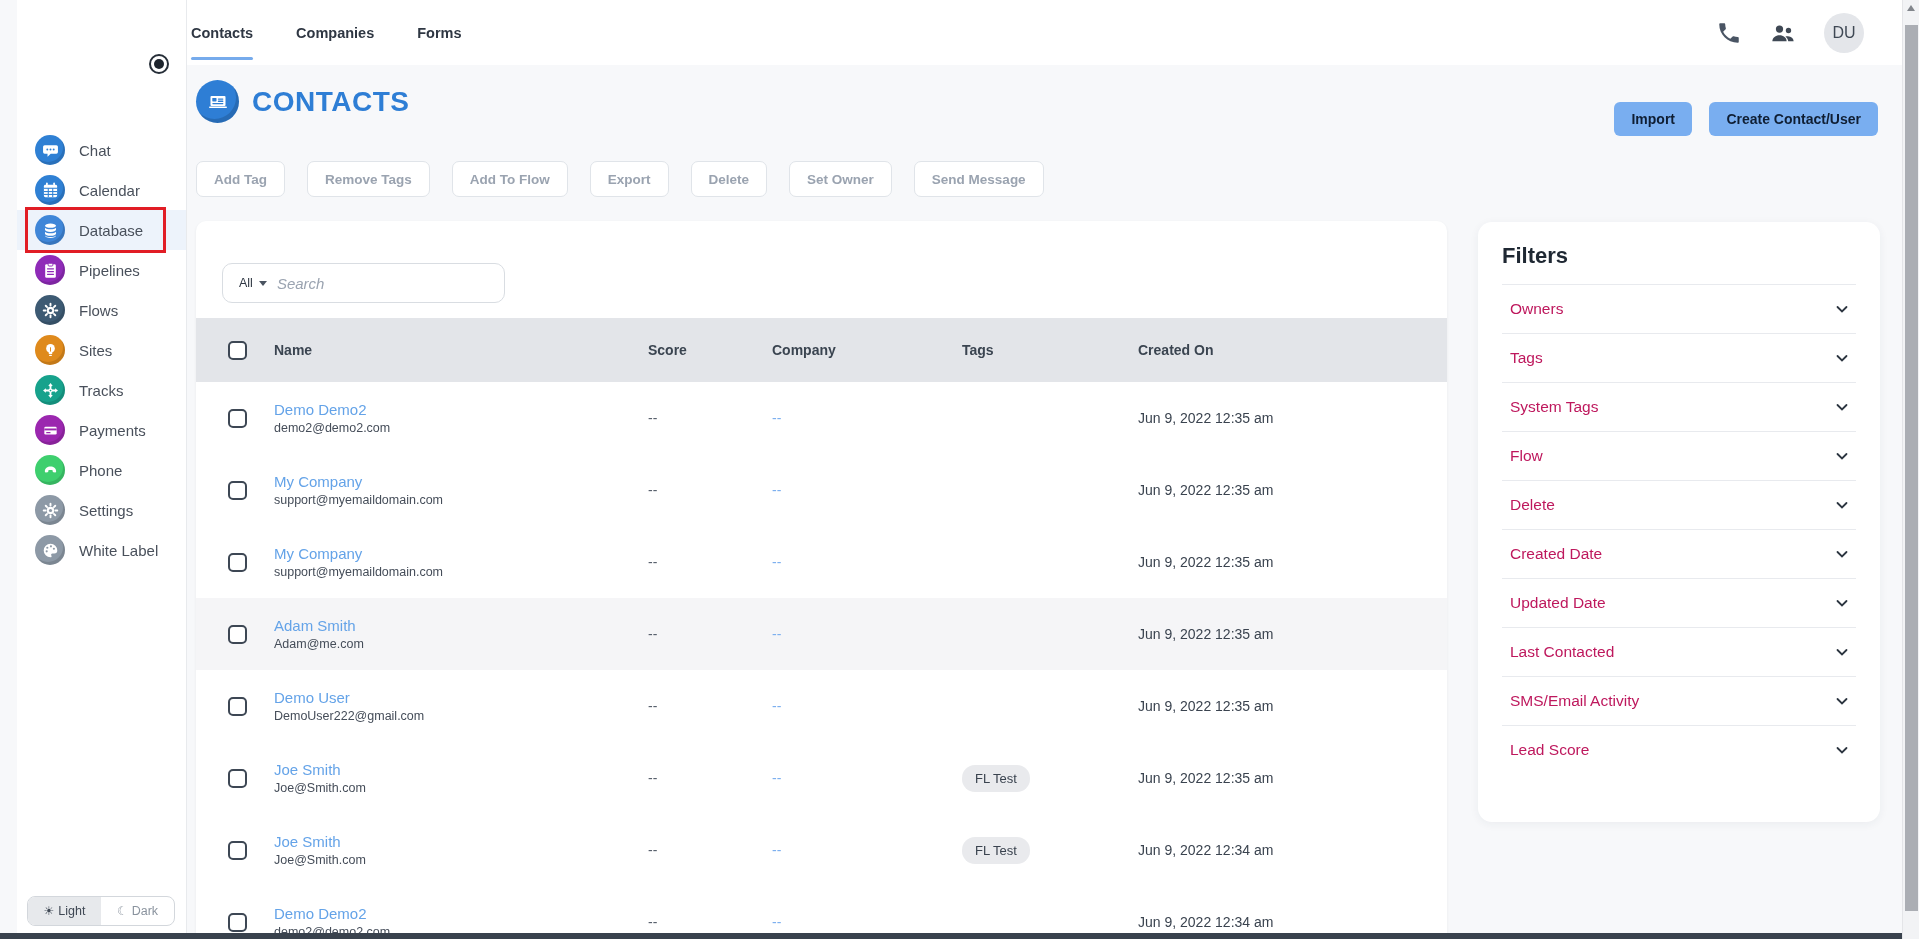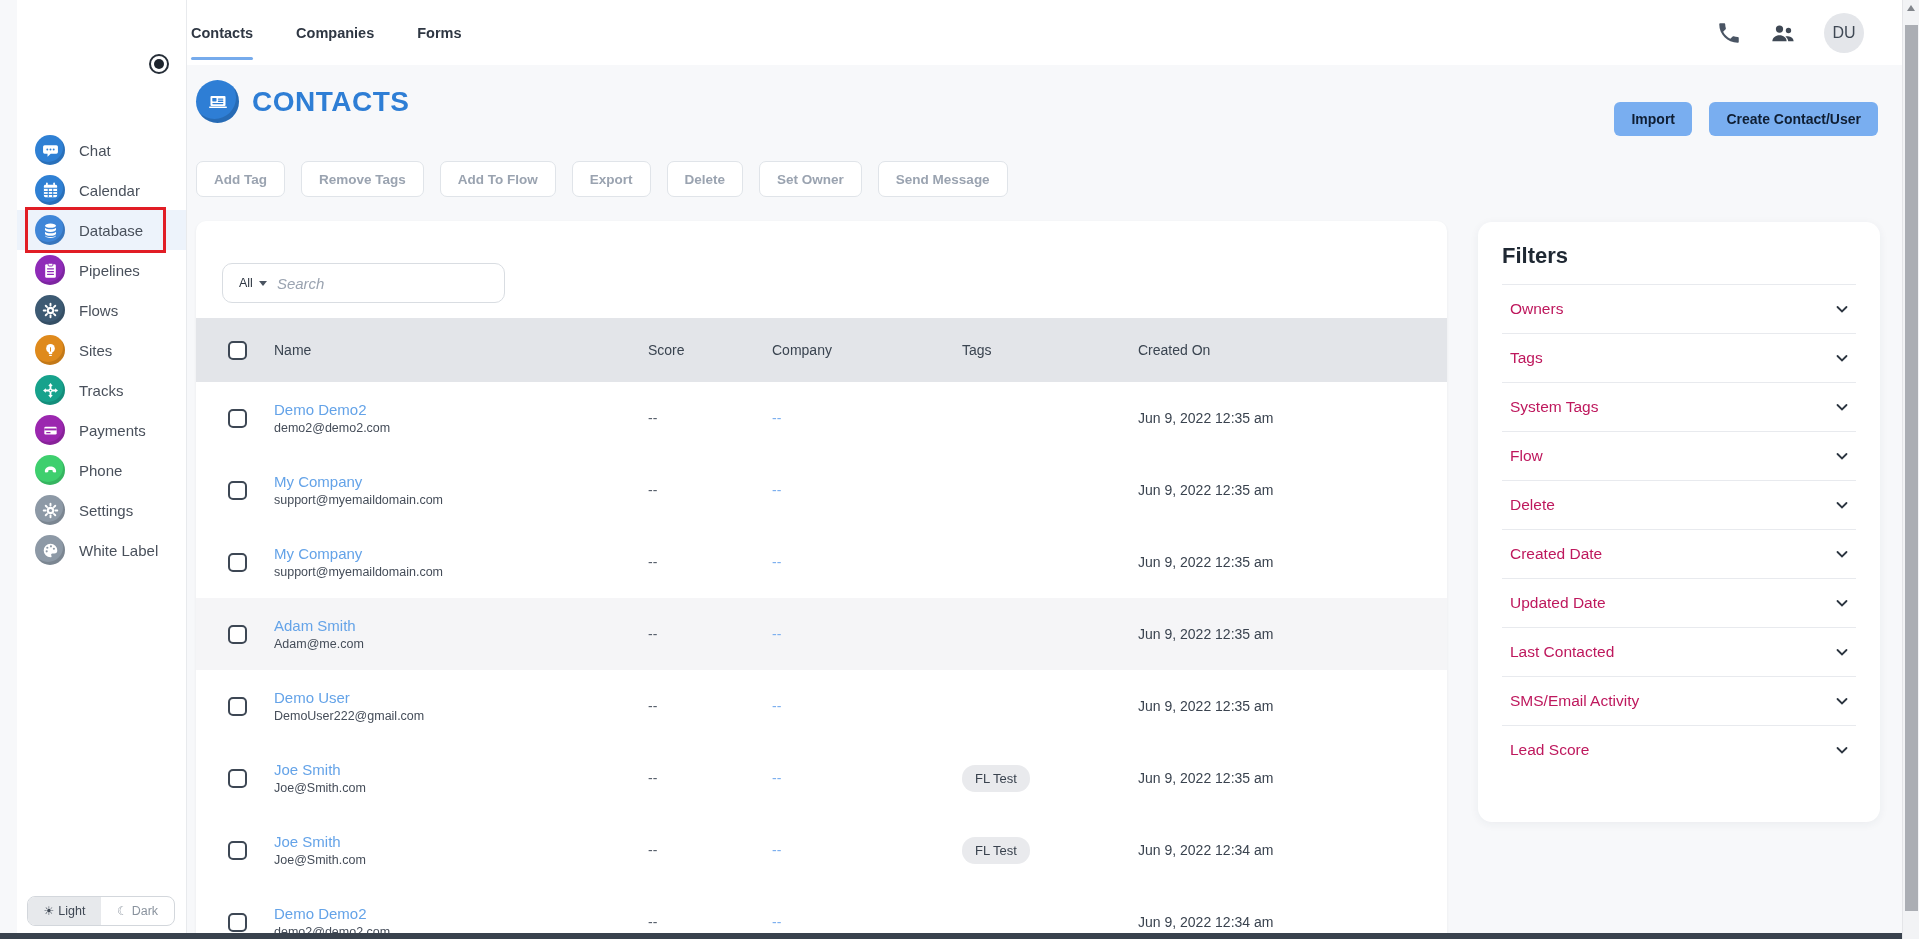--- a/index.html
+++ b/index.html
@@ -38,34 +38,34 @@
   
   .page-header { position:absolute; top:80px; left:25px; right:0; height:46px; }
   .page-icon { position:absolute; left:0; top:0; width:43px; height:43px; border-radius:50%; background:#2e7ed5; display:flex; align-items:center; justify-content:center; box-shadow:inset -3px -4px 0 rgba(0,0,0,.15); }
   .page-icon svg { width:24px; height:24px; }
   .page-title { position:absolute; left:56px; top:6px; font-size:28px; font-weight:bold; color:#2e7ed5; letter-spacing:.5px; }
   .btn-blue { position:absolute; top:22px; height:34px; background:#79aef0; border:none; border-radius:6px; color:#0f1e33; font-weight:bold; font-size:14px; padding:0 17px; cursor:pointer; font-family:inherit; }
   .btn-import { right:210px; }
   .btn-create { right:24px; }
 
   
-  .bulk-actions { position:absolute; top:161px; left:25px; display:flex; gap:16px; }
+  .bulk-actions { position:absolute; top:161px; left:25px; display:flex; gap:22px; }
   .bulk-btn { height:36px; padding:0 17px; background:#fff; border:1px solid #e0e4e9; border-radius:7px; color:#9aa3b0; font-size:13.5px; font-weight:bold; cursor:pointer; font-family:inherit; }
 
   
   .table-card { position:absolute; left:25px; top:221px; width:1251px; height:718px; background:#fff; border-radius:10px 10px 0 0; box-shadow:0 1px 3px rgba(40,50,60,.07); overflow:hidden; }
   .search-row { padding:19px 0 0 26px; }
   .search-box { display:flex; align-items:center; width:283px; height:40px; border:1px solid #d9dde2; border-radius:10px; background:#fff;margin-top:23px; }
   .all-dd { display:flex; align-items:center; gap:6px; padding:0 10px 0 16px; font-size:12.5px; color:#2f3743; cursor:pointer; }
   .caret-down { width:0; height:0; border-left:4px solid transparent; border-right:4px solid transparent; border-top:5px solid #4a5360; }
   .search-input { border:none; outline:none; font-size:15px; color:#2f3743; width:180px; font-family:inherit; background:transparent;font-style:italic; }
   .search-input::placeholder { color:#9aa3b0; }
 
   .grid-cols { display:grid; grid-template-columns:46px 374px 124px 190px 176px 1fr; align-items:center; padding-left:32px; }
-  .thead { margin-top:15px; height:64px; background:#e3e5e9; font-size:14px; font-weight:normal; color:#3a4450; }
+  .thead { margin-top:15px; height:64px; background:#e3e5e9; font-size:14px; font-weight:bold; color:#3a4450; }
   .checkbox { width:19px; height:19px; border:2px solid #3d4754; border-radius:5px; background:#fff; cursor:pointer; }
   .trow { height:72px; }
   .trow.shaded { background:#f5f5f7; }
   .cell-name .name-link { font-size:15px; color:#64a3e8; cursor:pointer; }
   .cell-name .email { font-size:12.5px; color:#454d59; margin-top:3px; }
   .cell-score { font-size:14px; color:#59616d; }
   .cell-company { font-size:14px; color:#7db0ef; }
   .tag-pill { display:inline-block; background:#e9eaed; border-radius:13px; padding:6px 13px; font-size:13px; color:#3a434f; }
   .cell-date { font-size:14px; color:#3a434f; }
 

